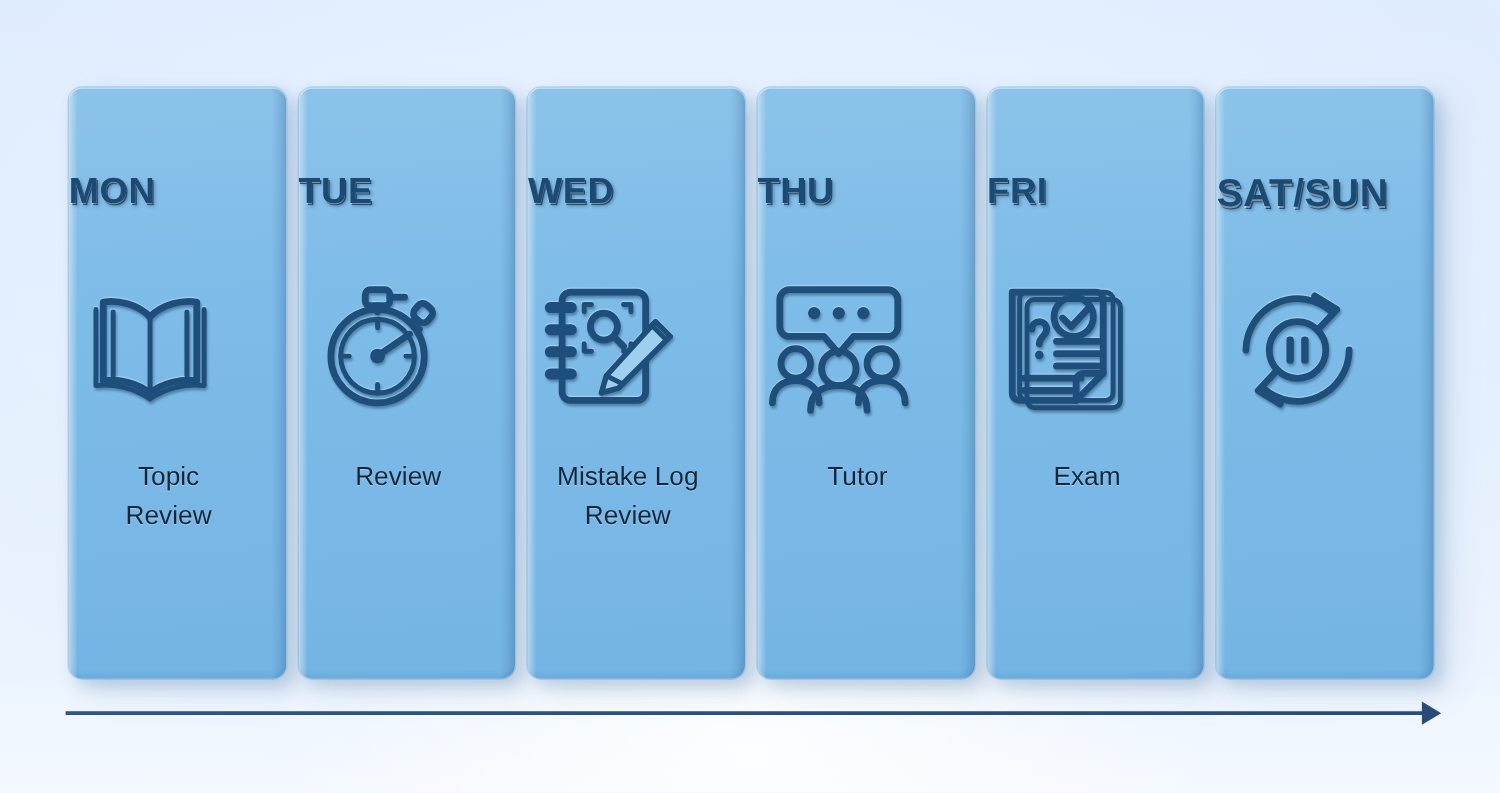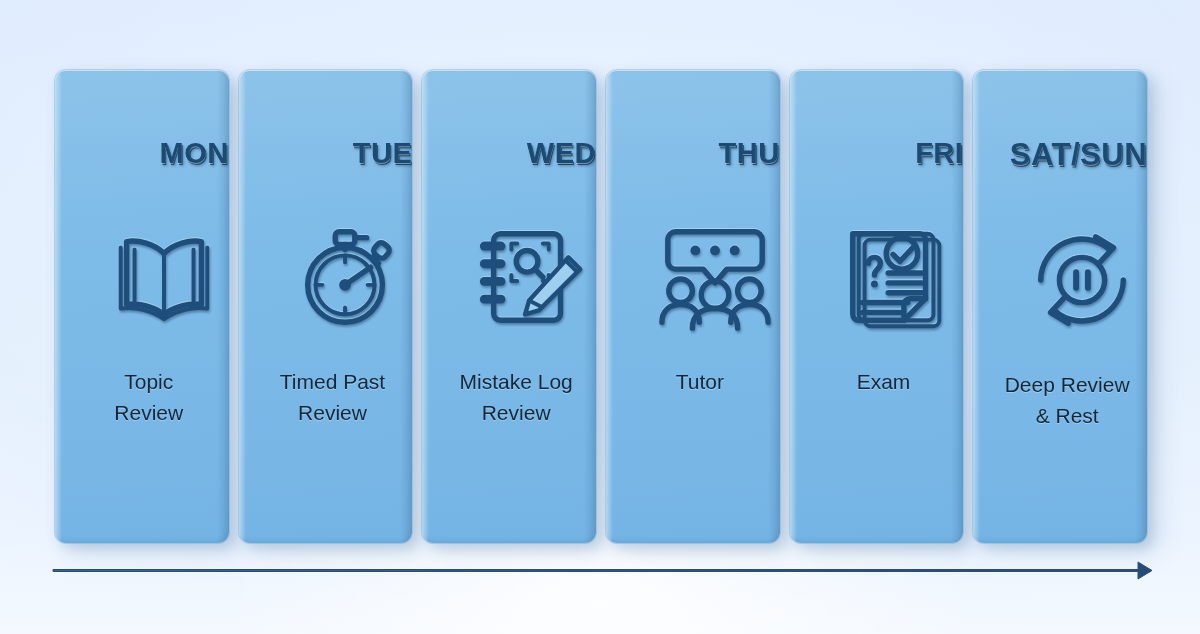--- a/index.html
+++ b/index.html
@@ -38,21 +38,21 @@
     border-radius:11px;
     background:linear-gradient(177deg, #8cc3ea 0%, #7dbbe8 38%, #79b8e6 72%, #74b4e4 100%);
     box-shadow:
       0 0 0 1px rgba(120,175,220,0.45),
       inset 0 1px 0 rgba(255,255,255,0.55),
       inset 0 -2px 5px rgba(40,95,145,0.16),
       6px 6px 13px rgba(70,115,160,0.26),
       14px 10px 26px rgba(80,120,165,0.12);
     display:flex;
     flex-direction:column;
-    align-items:flex-end;
+    align-items:flex-start;
     overflow:hidden;
   }
   
   .card::before {
     content:"";
     position:absolute; left:0; top:0; bottom:0; width:7px;
     background:linear-gradient(90deg, rgba(255,255,255,0.5), rgba(255,255,255,0));
     pointer-events:none;
   }
   .card::after {
@@ -151,21 +151,20 @@
         <path class="st" d="M86 40 L92 46"></path>
         <path class="st-thin" d="M58 38 L58 45"></path>
         <path class="st-thin" d="M58 91 L58 98"></path>
         <path class="st-thin" d="M28 68 L35 68"></path>
         <path class="st-thin" d="M81 68 L88 68"></path>
         <path class="st" d="M58 68 L84 50"></path>
         <circle class="fl" cx="58" cy="68" r="6"></circle>
       </svg>
     </div>
     <div class="task">
-      <div>Timed Past</div>
       <div>Review</div>
     </div>
   </div>
 
   <div class="card">
     <div class="day">WED</div>
     <div class="icon-wrap">
       <svg viewBox="0 0 120 120">
         <rect class="st" x="22" y="16" width="68" height="88" rx="7"></rect>
         <g class="fl">
@@ -246,24 +245,20 @@
         <path class="st" d="M74 16 L92 27 L78 42"></path>
         <path class="st" d="M102 60 A42 42 0 0 1 32 91"></path>
         <path class="st" d="M46 104 L28 93 L42 78"></path>
         <circle class="st" cx="60" cy="60" r="23"></circle>
         <g class="fl">
           <rect x="51" y="49" width="6" height="22" rx="2.5"></rect>
           <rect x="63" y="49" width="6" height="22" rx="2.5"></rect>
         </g>
       </svg>
     </div>
-    <div class="task">
-      <div>Deep Review</div>
-      <div>&amp; Rest</div>
-    </div>
   </div>
 
 </div>
 
 <svg class="arrow-svg" viewBox="0 0 1140 48">
   <defs>
     <linearGradient id="arrGrad" x1="0" y1="0" x2="1" y2="0">
       <stop offset="0" stop-color="#35608c"></stop>
       <stop offset="0.5" stop-color="#2c5280"></stop>
       <stop offset="1" stop-color="#274a76"></stop>

